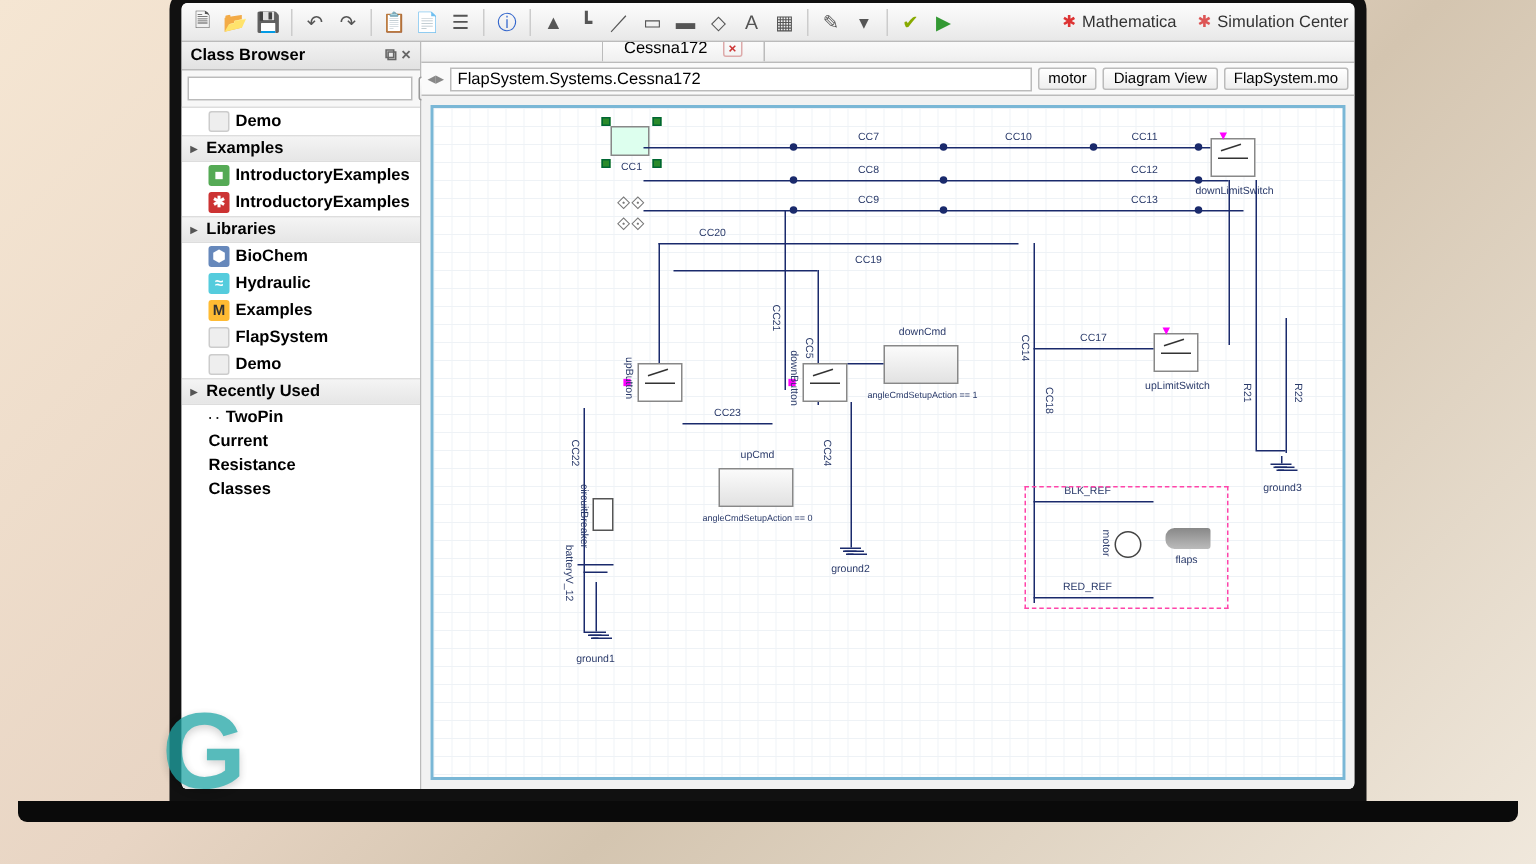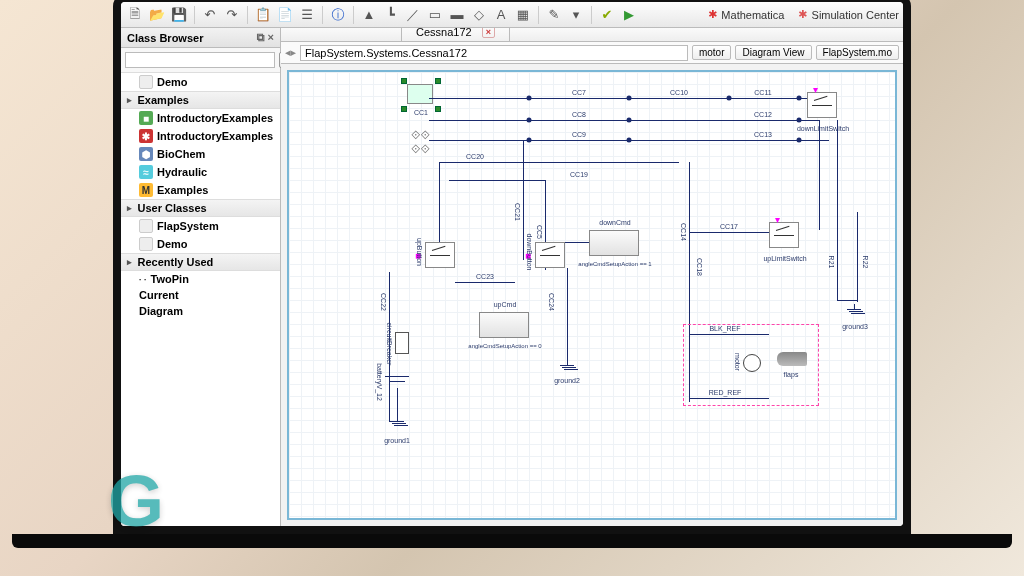--- a/index.html
+++ b/index.html
@@ -230,55 +230,58 @@
               <span>Examples</span>
             </div>
         <div class="tree-item">
               <span class="ico green">■</span>
               <span>IntroductoryExamples</span>
             </div>
         <div class="tree-item">
               <span class="ico red">✱</span>
               <span>IntroductoryExamples</span>
             </div>
+        <div class="tree-item cat">
+              <span>Libraries</span>
+            </div>
         <div class="tree-item">
               <span class="ico bio">⬢</span>
               <span>BioChem</span>
             </div>
         <div class="tree-item">
               <span class="ico hyd">≈</span>
               <span>Hydraulic</span>
             </div>
         <div class="tree-item">
               <span class="ico mod">M</span>
               <span>Examples</span>
             </div>
-        <div class="tree-item cat">
-              <span>User Classes</span>
-            </div>
         <div class="tree-item">
               <span class="ico blank"></span>
               <span>FlapSystem</span>
             </div>
         <div class="tree-item">
               <span class="ico blank"></span>
               <span>Demo</span>
             </div>
         <div class="tree-item cat">
               <span>Recently Used</span>
             </div>
         <div class="tree-item">
               <span style="font-size:8px">· ·</span>
               <span>TwoPin</span>
             </div>
         <div class="tree-item">
               <span>Current</span>
             </div>
         <div class="tree-item">
-              <span>Diagram</span>
+              <span>Resistance</span>
+            </div>
+        <div class="tree-item">
+              <span>Classes</span>
             </div>
       </div>
     </div>
 
     <div class="center">
       <div class="tabbar">
         <div class="tab">
           <span>Cessna172</span>
           <span class="x">×</span>
         </div>

